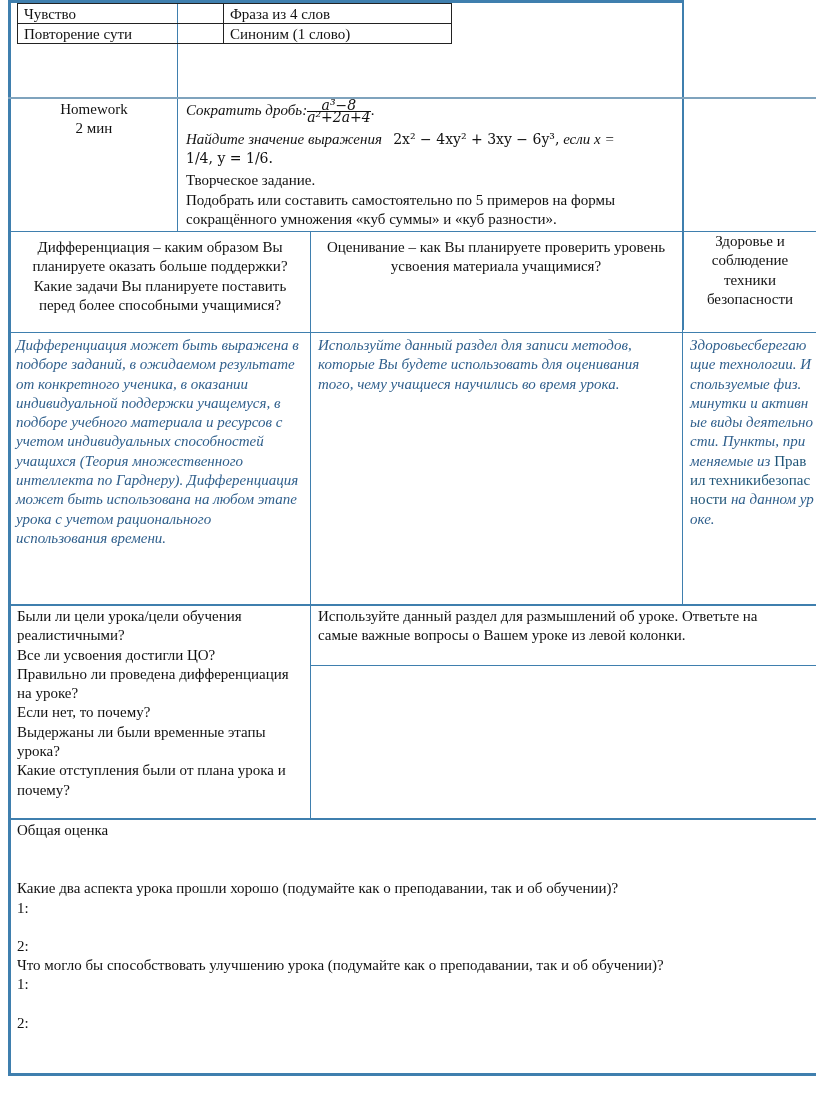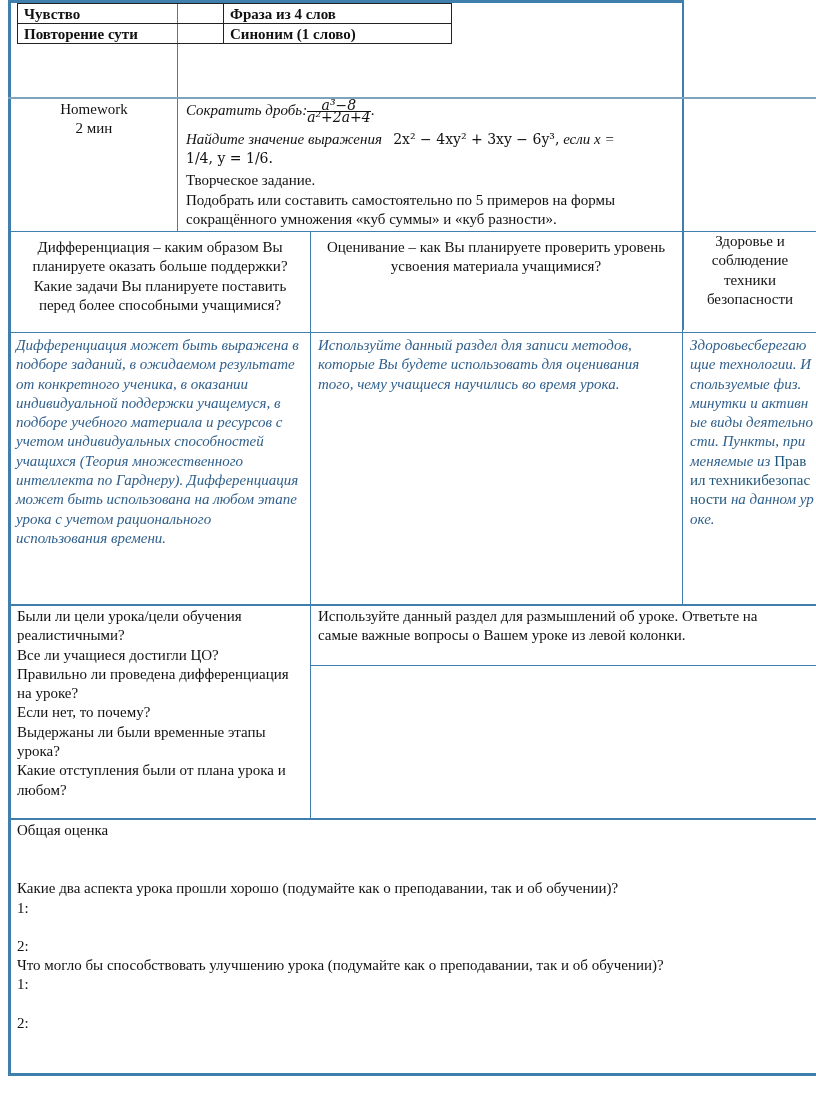--- a/index.html
+++ b/index.html
@@ -29,21 +29,21 @@
 <div class="abs bl" style="left:8px;top:97px;width:808px;height:2px;border-top-width:2px;border-color:#7fa3bd;"></div>
 <div class="abs bl" style="left:8px;top:231px;width:808px;height:1px;border-top-width:1px;"></div>
 <div class="abs bl" style="left:8px;top:332px;width:808px;height:1px;border-top-width:1px;"></div>
 <div class="abs bl" style="left:310px;top:232px;width:1px;height:586px;border-left-width:1px;"></div>
 <div class="abs bl" style="left:682px;top:232px;width:1px;height:372px;border-left-width:1px;"></div>
 <div class="abs bl" style="left:8px;top:604px;width:808px;height:2px;border-top-width:2px;"></div>
 <div class="abs bl" style="left:310px;top:665px;width:506px;height:1px;border-top-width:1px;"></div>
 <div class="abs bl" style="left:8px;top:818px;width:808px;height:2px;border-top-width:2px;"></div>
 <div class="abs bl" style="left:8px;top:1073px;width:808px;height:3px;border-top-width:3px;"></div>
 
-<table class="abs mini-table" style="left:17px;top:3px;width:435px;font-weight:bold;">
+<table class="abs mini-table" style="left:17px;top:3px;width:435px;">
   <tbody>
       <tr>
     <td style="width:193px;">Чувство</td>
     <td>Фраза из 4 слов</td>
   </tr>
   <tr>
     <td>Повторение сути</td>
     <td>Синоним (1 слово)</td>
   </tr>
 </tbody>
@@ -75,25 +75,25 @@
 <div class="abs txt it blue" style="left:16px;top:336px;width:290px;">Дифференциация может быть выражена в подборе заданий, в ожидаемом результате от конкретного ученика, в оказании индивидуальной поддержки учащемуся, в подборе учебного материала и ресурсов с учетом индивидуальных способностей учащихся (Теория множественного интеллекта по Гарднеру). Дифференциация может быть использована на любом этапе урока с учетом рационального использования времени.</div>
 <div class="abs txt it blue" style="left:318px;top:336px;width:360px;">Используйте данный раздел для записи методов, которые Вы будете использовать для оценивания того, чему учащиеся научились во время урока.</div>
 <div class="abs txt it blue" style="left:690px;top:336px;width:124px;word-break:break-all;">
   <span>Здоровьесберегающие технологии. Используемые физ. минутки и активные виды деятельности. Пункты, применяемые из</span>
   <span class="b" style="font-style:normal;color:#1f5578;">Правил техникибезопасности</span>
   <span>на данном уроке.</span>
 </div>
 
 <div class="abs txt" style="left:17px;top:607px;width:290px;">
   <div>Были ли цели урока/цели обучения реалистичными?</div>
-  <div>Все ли учащиеся достигли ЦО?</div>
+  <div>Все ли усвоения достигли ЦО?</div>
   <div>Правильно ли проведена дифференциация на уроке?</div>
   <div>Если нет, то почему?</div>
   <div>Выдержаны ли были временные этапы урока?</div>
-  <div>Какие отступления были от плана урока и любом?</div>
+  <div>Какие отступления были от плана урока и почему?</div>
 </div>
 <div class="abs txt b" style="left:318px;top:607px;width:470px;">Используйте данный раздел для размышлений об уроке. Ответьте на самые важные вопросы о Вашем уроке из левой колонки.</div>
 <div class="abs" style="left:311px;top:666px;width:505px;height:152px;"></div>
 
 <div class="abs txt b" style="left:17px;top:821px;width:790px;">
   <div>Общая оценка</div>
   <div style="height:39px;"></div>
   <div>Какие два аспекта урока прошли хорошо (подумайте как о преподавании, так и об обучении)?</div>
   <div>1:</div>
   <div style="height:19px;"></div>

